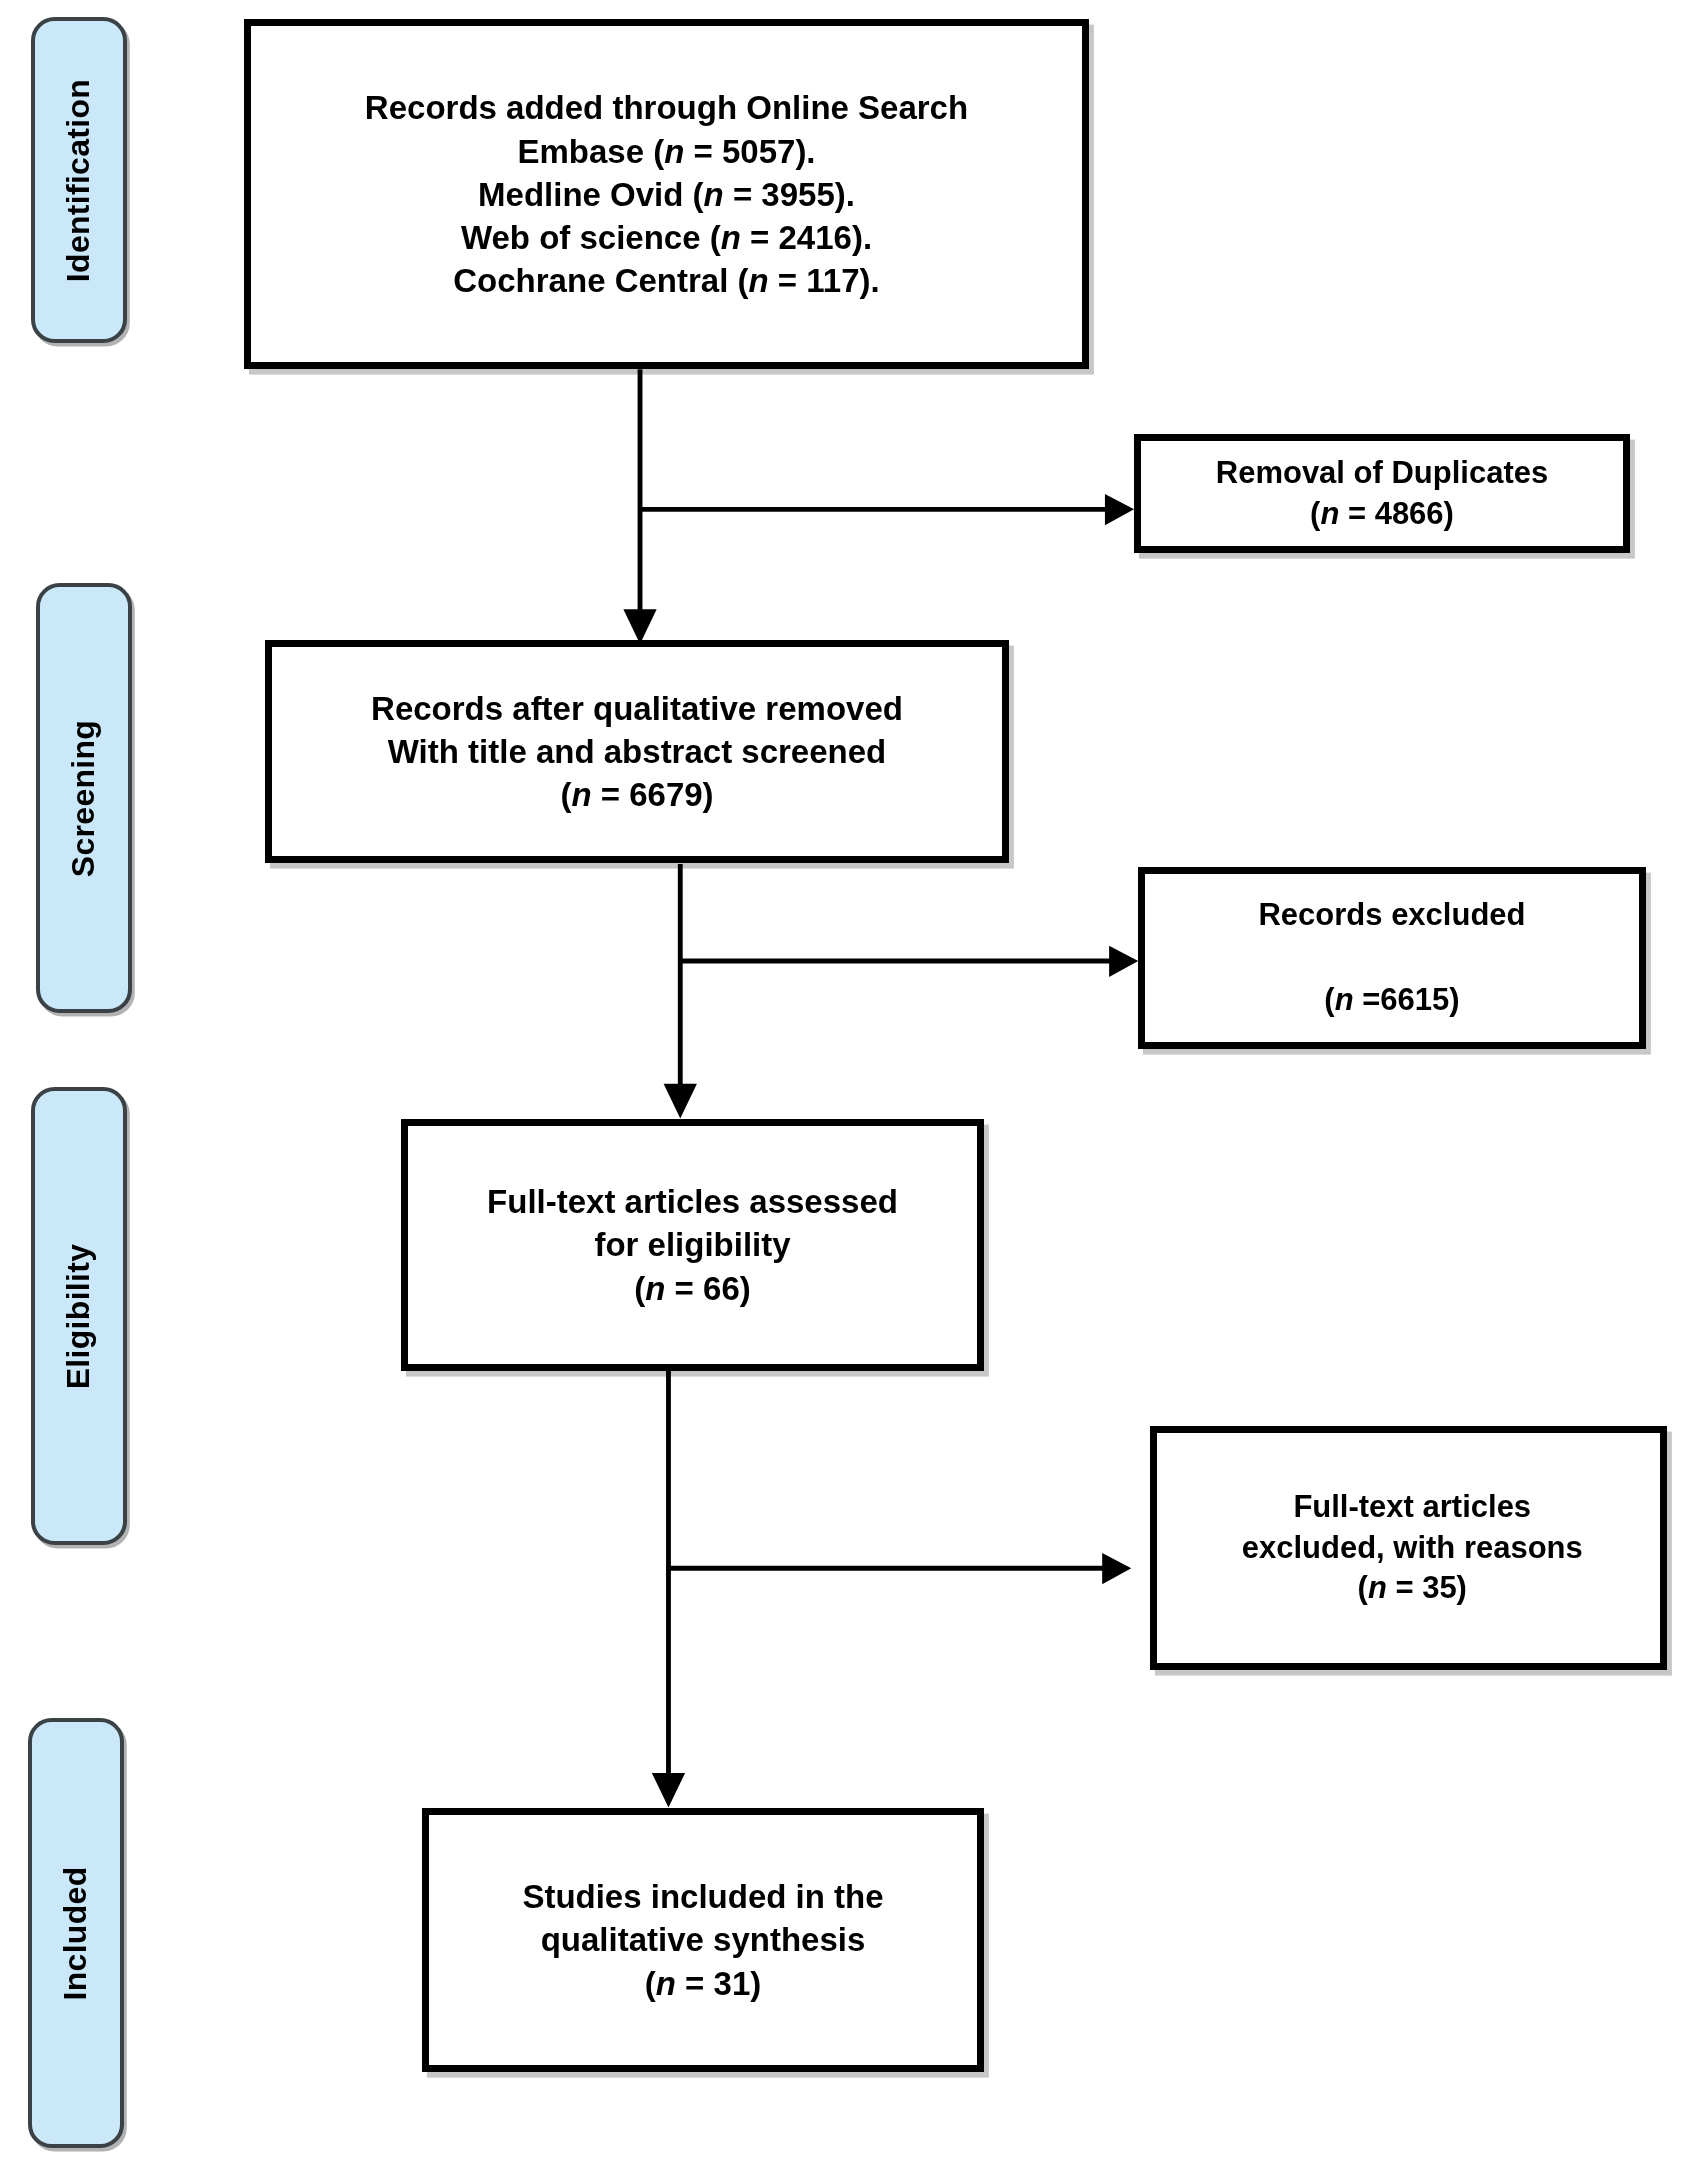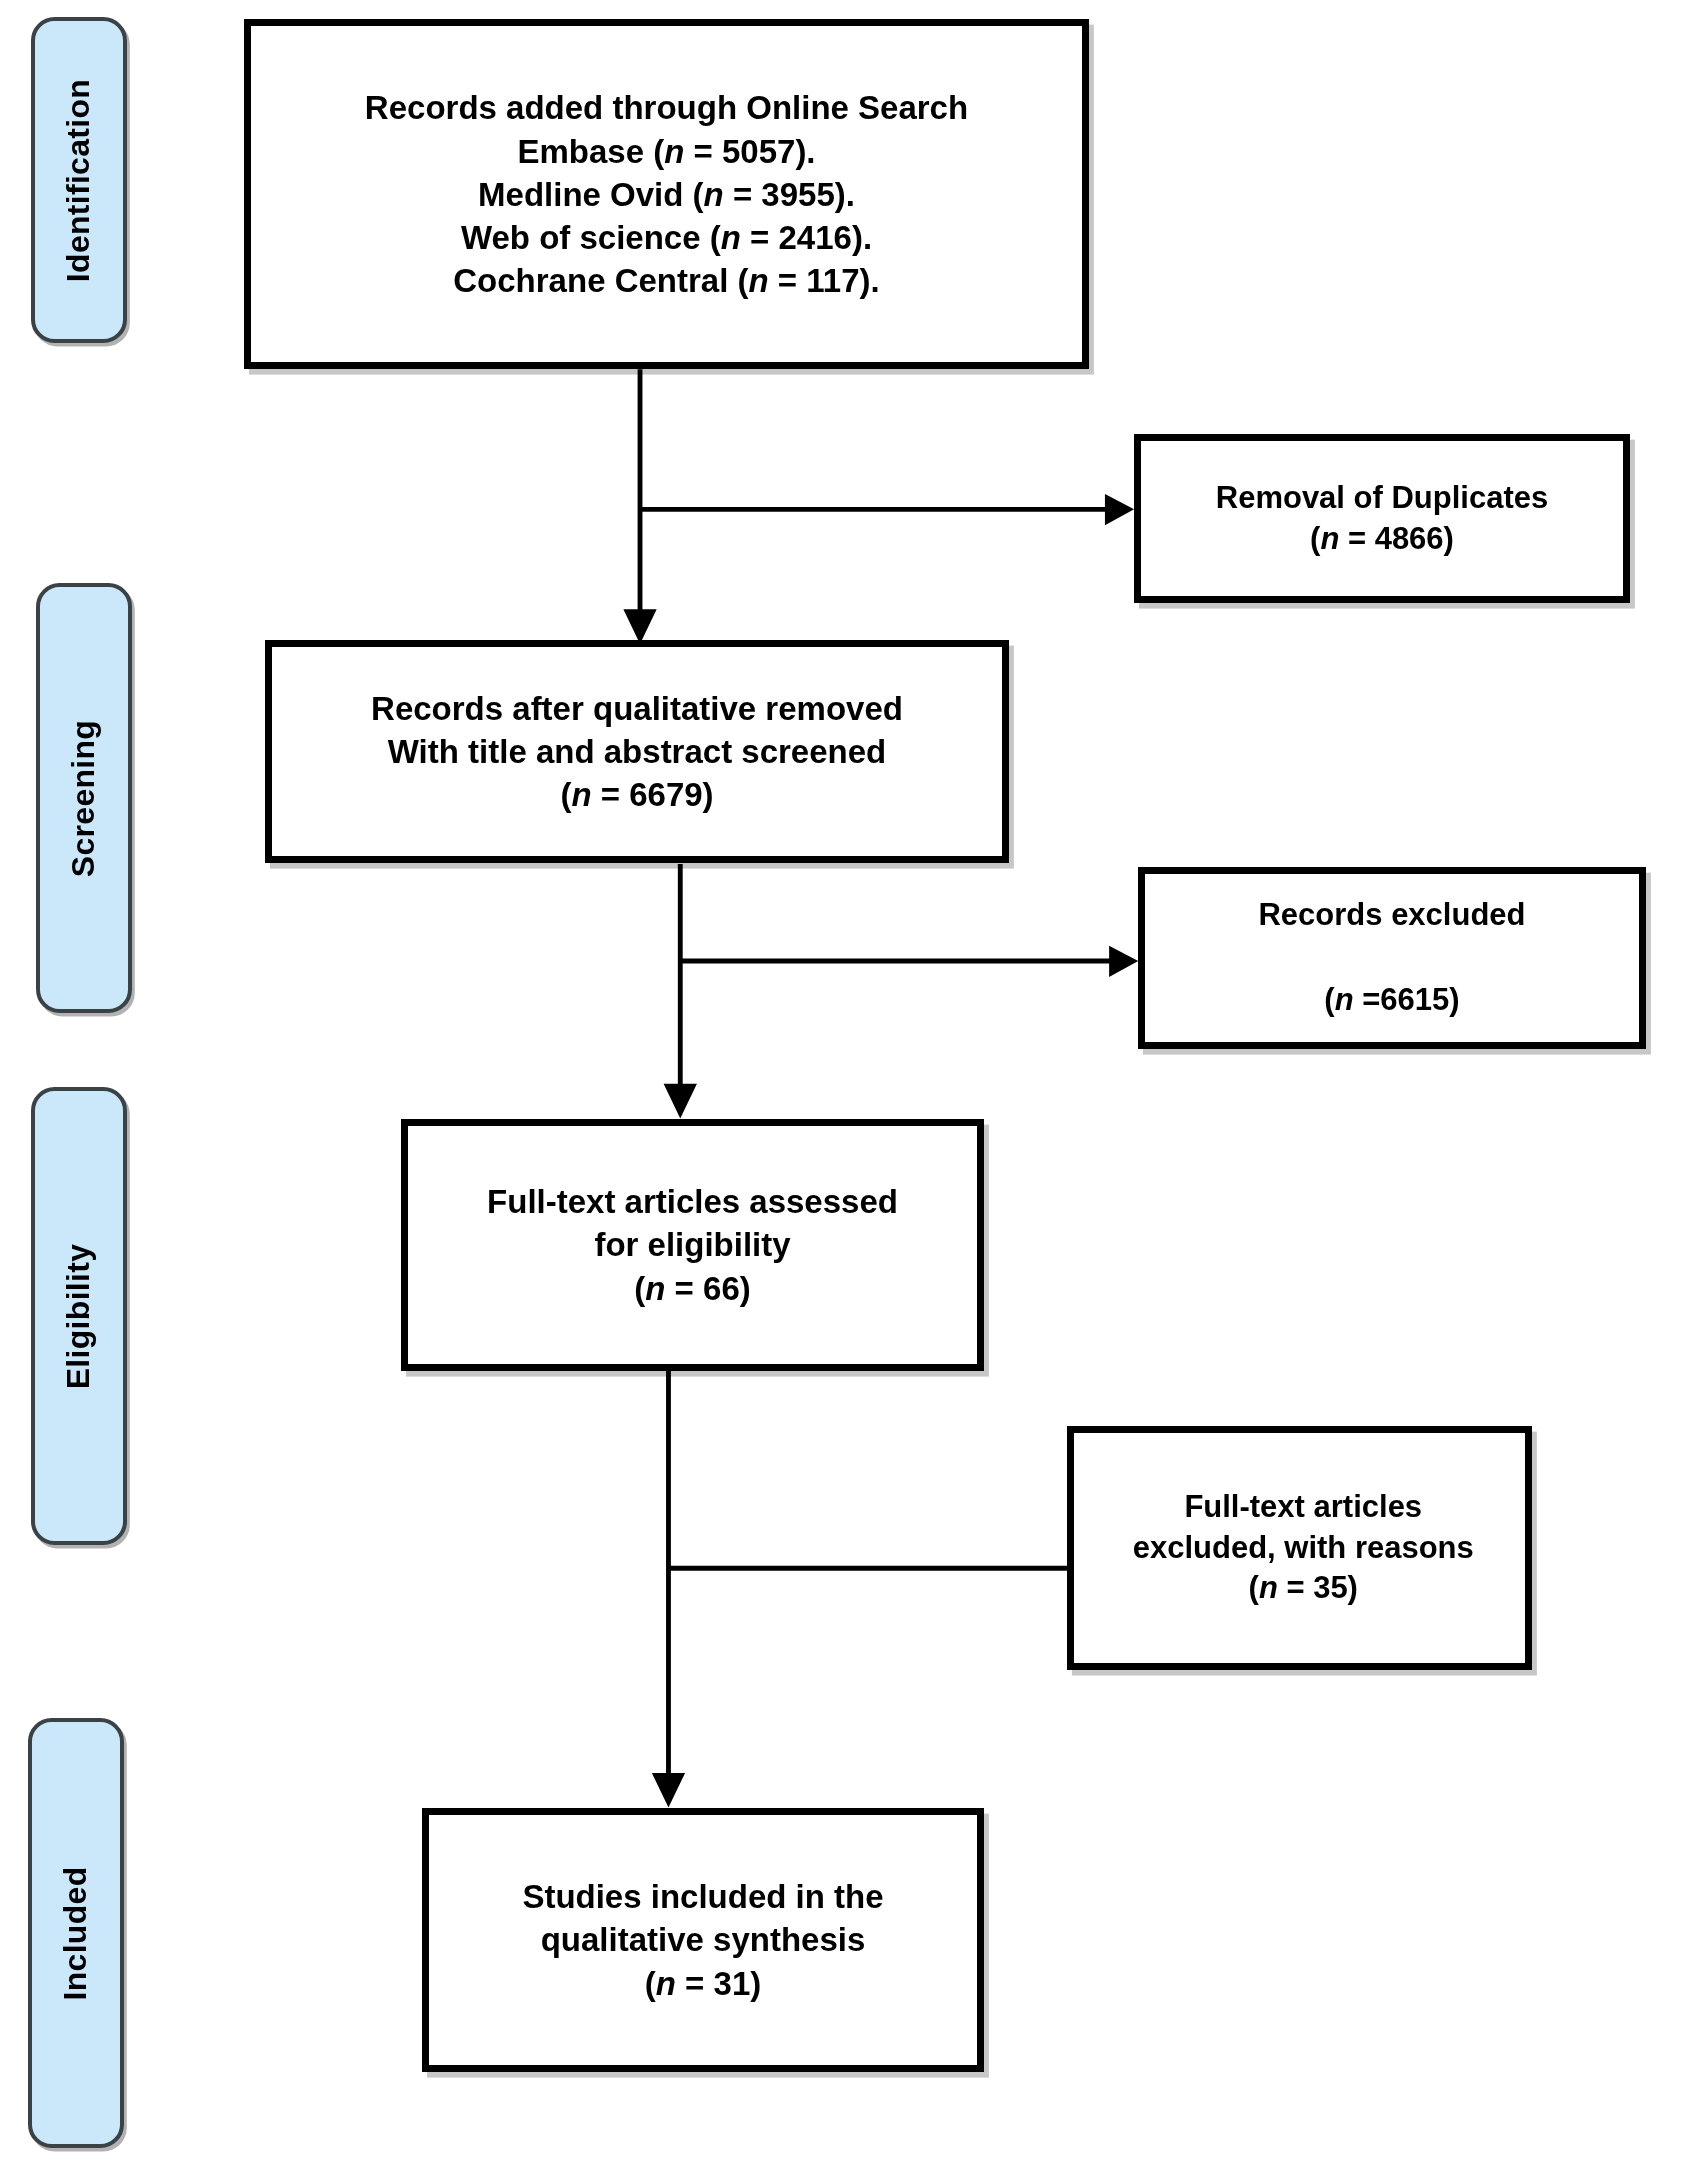--- a/index.html
+++ b/index.html
@@ -131,21 +131,21 @@
   </div>
 
   <div class="node" style="left:244px; top:19.4px; width:845px; height:350px;">
     <div class="line">Records added through Online Search</div>
     <div class="line">Embase (<em>n</em> = 5057).</div>
     <div class="line">Medline Ovid (<em>n</em> = 3955).</div>
     <div class="line">Web of science (<em>n</em> = 2416).</div>
     <div class="line">Cochrane Central (<em>n</em> = 117).</div>
   </div>
 
-  <div class="node small" style="left:1134px; top:434px; width:496px; height:169px;">
+  <div class="node small" style="left:1134px; top:434px; width:496px; height:119px;">
     <div class="line">Removal of Duplicates</div>
     <div class="line">(<em>n</em> = 4866)</div>
   </div>
 
   <div class="node" style="left:265px; top:640px; width:744px; height:223px;">
     <div class="line">Records after qualitative removed</div>
     <div class="line">With title and abstract screened</div>
     <div class="line">(<em>n</em> = 6679)</div>
   </div>
 
@@ -153,21 +153,21 @@
     <div class="line">Records excluded</div>
     <div class="line">(<em>n</em> =6615)</div>
   </div>
 
   <div class="node" style="left:401px; top:1119px; width:583px; height:252px;">
     <div class="line">Full-text articles assessed</div>
     <div class="line">for eligibility</div>
     <div class="line">(<em>n</em> = 66)</div>
   </div>
 
-  <div class="node small" style="left:1067px; top:1426px; width:465px; height:244px;padding-left:20px;">
+  <div class="node small" style="left:1150px; top:1426px; width:517px; height:244px;padding-left:20px;">
     <div class="line">Full-text articles</div>
     <div class="line">excluded, with reasons</div>
     <div class="line">(<em>n</em> = 35)</div>
   </div>
 
   <div class="node" style="left:422px; top:1808px; width:562px; height:264px;">
     <div class="line">Studies included in the</div>
     <div class="line">qualitative synthesis</div>
     <div class="line">(<em>n</em> = 31)</div>
   </div>

